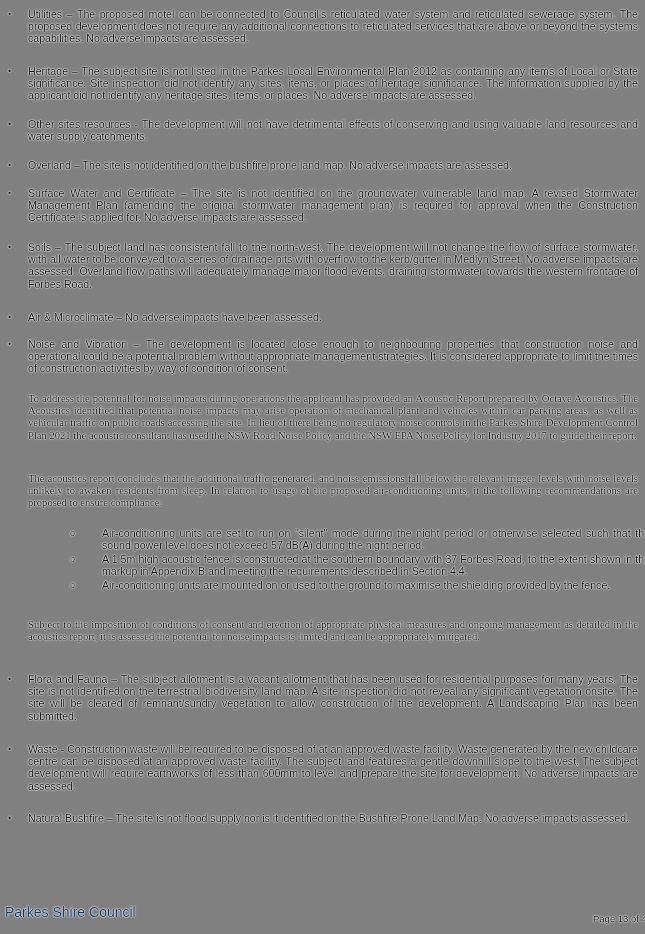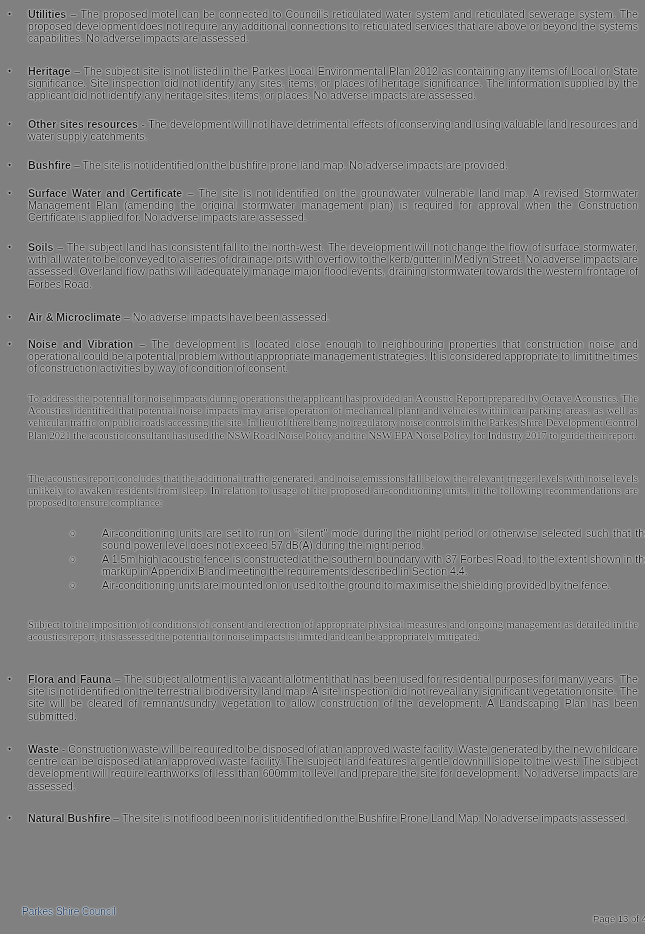--- a/index.html
+++ b/index.html
@@ -10,25 +10,25 @@
     font-size: 10.6px;
     line-height: 12.2px;
     color: #111;
     position: relative;
   }
   .glow { text-shadow: 0 0 1px #fff, 0 0 1px #fff, 0 0 2px #eee; }
   .page { position: absolute; left: 0; top: 0; width: 645px; }
   .item { position: absolute; left: 0; width: 640px; }
   .bullet { position: absolute; left: 8px; top: 0; font-size: 9px; }
   .body { position: absolute; left: 28px; right: 2px; text-align: justify; }
-  .body b { font-weight: bold; }
+  .body b { font-weight: normal; }
   .para { position: absolute; left: 28px; width: 610px; text-align: justify; font-family: Liberation Serif, serif; }
   .sub { position: absolute; left: 102px; width: 548px; text-align: justify; }
   .sub-bullet { position: absolute; left: 70px; font-size: 9px; }
-  .footer-left { position: absolute; left: 22px; top: 906px; font-size: 10px; color: #17365d; }
+  .footer-left { position: absolute; left: 5px; top: 906px; font-size: 14px; color: #17365d; }
   .footer-right { position: absolute; left: 593px; top: 913px; font-size: 9.5px; white-space: nowrap; }
 </style>
 </head>
 <body>
 
 <div class="page glow">
 
   <div class="item" style="top:8px">
     <span class="bullet">•</span>
     <div class="body"><b>Utilities</b><span> – </span><span>The proposed motel can be connected to Council's reticulated water system and reticulated sewerage system. The proposed development does not require any additional connections to reticulated services that are above or beyond the systems capabilities. No adverse impacts are assessed.</span></div>
@@ -39,21 +39,21 @@
     <div class="body"><b>Heritage</b><span> – </span><span>The subject site is not listed in the Parkes Local Environmental Plan 2012 as containing any items of Local or State significance. Site inspection did not identify any sites, items, or places of heritage significance. The information supplied by the applicant did not identify any heritage sites, items, or places. No adverse impacts are assessed.</span></div>
   </div>
 
   <div class="item" style="top:118px">
     <span class="bullet">•</span>
     <div class="body"><b>Other sites resources</b><span> - </span><span>The development will not have detrimental effects of conserving and using valuable land resources and water supply catchments.</span></div>
   </div>
 
   <div class="item" style="top:159px">
     <span class="bullet">•</span>
-    <div class="body"><b>Bushfire</b><span> – </span><span>The site is not identified on the bushfire prone land map. No adverse impacts are provided.</span></div>
+    <div class="body"><b>Overland</b><span> – </span><span>The site is not identified on the bushfire prone land map. No adverse impacts are assessed.</span></div>
   </div>
 
   <div class="item" style="top:187px">
     <span class="bullet">•</span>
     <div class="body"><b>Surface Water and Certificate</b><span> – </span><span>The site is not identified on the groundwater vulnerable land map. A revised Stormwater Management Plan (amending the original stormwater management plan) is required for approval when the Construction Certificate is applied for. No adverse impacts are assessed.</span></div>
   </div>
 
   <div class="item" style="top:241px">
     <span class="bullet">•</span>
     <div class="body"><b>Soils</b><span> – </span><span>The subject land has consistent fall to the north-west. The development will not change the flow of surface stormwater, with all water to be conveyed to a series of drainage pits with overflow to the kerb/gutter in Medlyn Street. No adverse impacts are assessed. Overland flow paths will adequately manage major flood events, draining stormwater towards the western frontage of Forbes Road.</span></div>
@@ -86,18 +86,18 @@
     <div class="body"><b>Flora and Fauna</b><span> – </span><span>The subject allotment is a vacant allotment that has been used for residential purposes for many years. The site is not identified on the terrestrial biodiversity land map. A site inspection did not reveal any significant vegetation onsite. The site will be cleared of remnant/sundry vegetation to allow construction of the development. A Landscaping Plan has been submitted.</span></div>
   </div>
 
   <div class="item" style="top:743px">
     <span class="bullet">•</span>
     <div class="body"><b>Waste</b><span> - </span><span>Construction waste will be required to be disposed of at an approved waste facility. Waste generated by the new childcare centre can be disposed at an approved waste facility. The subject land features a gentle downhill slope to the west. The subject development will require earthworks of less than 600mm to level and prepare the site for development. No adverse impacts are assessed.</span></div>
   </div>
 
   <div class="item" style="top:812px">
     <span class="bullet">•</span>
-    <div class="body"><b>Natural Bushfire</b><span> – </span><span>The site is not flood been nor is it identified on the Bushfire Prone Land Map. No adverse impacts assessed.</span></div>
+    <div class="body"><b>Natural Bushfire</b><span> – </span><span>The site is not flood supply nor is it identified on the Bushfire Prone Land Map. No adverse impacts assessed.</span></div>
   </div>
 
   <div class="footer-left">Parkes Shire Council</div>
   <div class="footer-right">Page 13 of 4</div>
 </div>
 
 </body></html>

